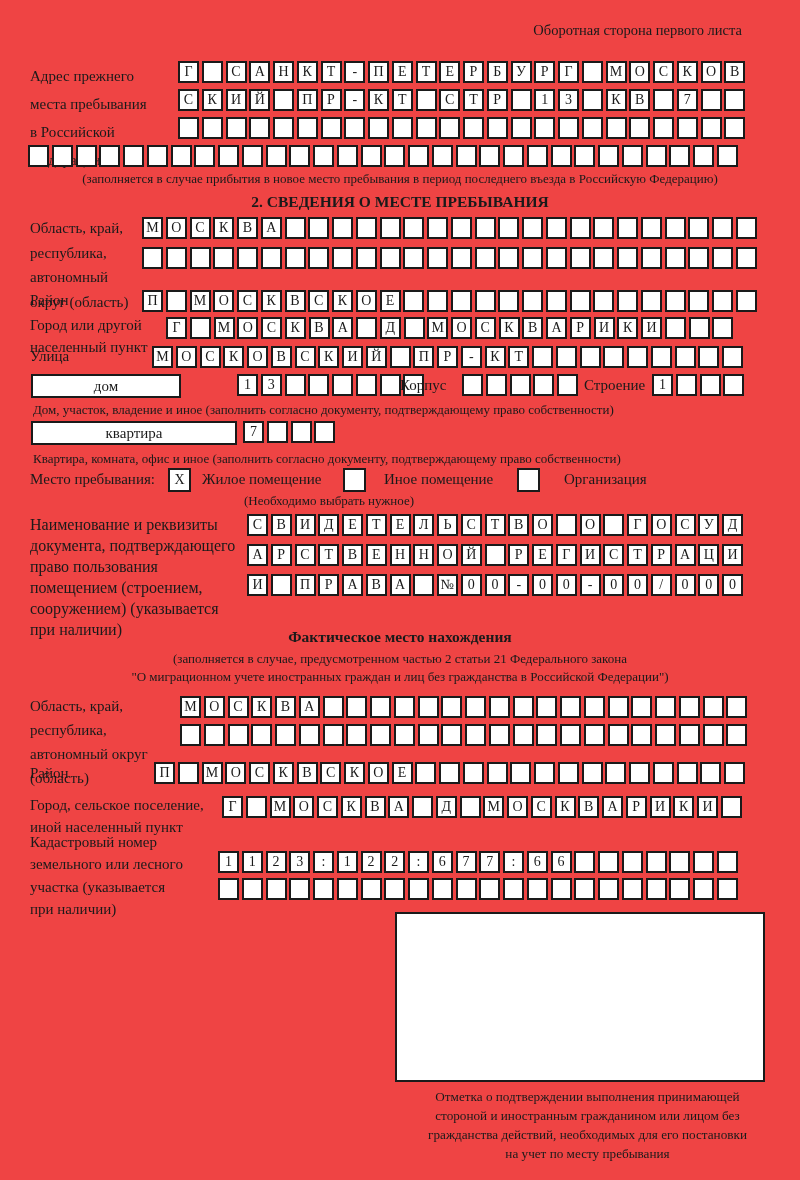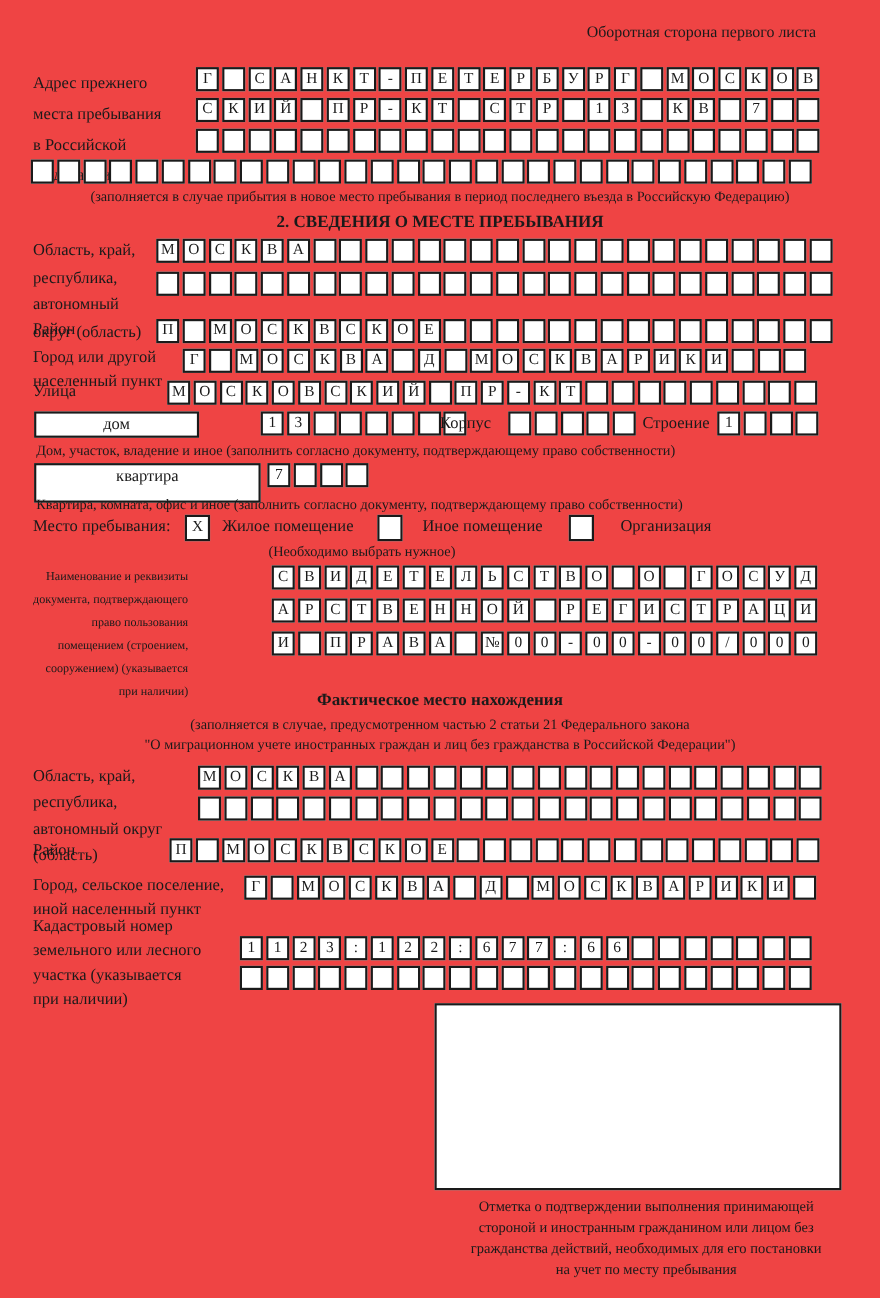--- a/index.html
+++ b/index.html
@@ -65,34 +65,34 @@
   <div class="cellrow" style="left:152px;top:346px;"><span class="cell">М</span><span class="cell">О</span><span class="cell">С</span><span class="cell">К</span><span class="cell">О</span><span class="cell">В</span><span class="cell">С</span><span class="cell">К</span><span class="cell">И</span><span class="cell">Й</span><span class="cell"></span><span class="cell">П</span><span class="cell">Р</span><span class="cell">-</span><span class="cell">К</span><span class="cell">Т</span><span class="cell"></span><span class="cell"></span><span class="cell"></span><span class="cell"></span><span class="cell"></span><span class="cell"></span><span class="cell"></span><span class="cell"></span><span class="cell"></span></div>
 
   <div class="widebox" style="left:31px;top:374px;width:150px;height:24px;line-height:21px;">дом</div>
   <div class="cellrow" style="left:205px;top:374px;padding-left:32px;"><span class="cell">1</span><span class="cell">3</span><span class="cell"></span><span class="cell"></span><span class="cell"></span><span class="cell"></span><span class="cell"></span><span class="cell"></span></div>
   <div class="lbl" style="left:400px;top:377px;">Корпус</div>
   <div class="cellrow" style="left:462px;top:374px;"><span class="cell"></span><span class="cell"></span><span class="cell"></span><span class="cell"></span><span class="cell"></span></div>
   <div class="lbl" style="left:584px;top:377px;">Строение</div>
   <div class="cellrow" style="left:652px;top:374px;"><span class="cell">1</span><span class="cell"></span><span class="cell"></span><span class="cell"></span></div>
   <div class="note" style="left:33px;top:402px;">Дом, участок, владение и иное (заполнить согласно документу, подтверждающему право собственности)</div>
 
-  <div class="widebox" style="left:31px;top:421px;width:206px;height:36px;line-height:21px;">квартира</div>
+  <div class="widebox" style="left:31px;top:421px;width:206px;height:24px;line-height:21px;">квартира</div>
   <div class="cellrow" style="left:243px;top:421px;"><span class="cell">7</span><span class="cell"></span><span class="cell"></span><span class="cell"></span></div>
   <div class="note" style="left:33px;top:451px;text-align:center;">Квартира, комната, офис и иное (заполнить согласно документу, подтверждающему право собственности)</div>
 
   <div class="lbl" style="left:30px;top:471px;">Место пребывания:</div>
   <div class="cb" style="left:168px;top:468px;">X</div>
   <div class="lbl" style="left:202px;top:471px;">Жилое помещение</div>
   <div class="cb" style="left:343px;top:468px;"></div>
   <div class="lbl" style="left:384px;top:471px;">Иное помещение</div>
   <div class="cb" style="left:517px;top:468px;"></div>
   <div class="lbl" style="left:564px;top:471px;">Организация</div>
   <div class="note" style="left:244px;top:493px;">(Необходимо выбрать нужное)</div>
 
-  <div class="lbl lines" style="left:30px;top:514px;line-height:21px;font-size:11px;text-align:right;">
+  <div class="lbl lines" style="left:30px;top:514px;line-height:21px;font-size:16px;">
       <div>Наименование и реквизиты</div>
       <div>документа, подтверждающего</div>
       <div>право пользования</div>
       <div>помещением (строением,</div>
       <div>сооружением) (указывается</div>
       <div>при наличии)</div>
     </div>
   <div class="cellrow" style="left:247px;top:514px;"><span class="cell">С</span><span class="cell">В</span><span class="cell">И</span><span class="cell">Д</span><span class="cell">Е</span><span class="cell">Т</span><span class="cell">Е</span><span class="cell">Л</span><span class="cell">Ь</span><span class="cell">С</span><span class="cell">Т</span><span class="cell">В</span><span class="cell">О</span><span class="cell"></span><span class="cell">О</span><span class="cell"></span><span class="cell">Г</span><span class="cell">О</span><span class="cell">С</span><span class="cell">У</span><span class="cell">Д</span></div>
   <div class="cellrow" style="left:247px;top:544px;"><span class="cell">А</span><span class="cell">Р</span><span class="cell">С</span><span class="cell">Т</span><span class="cell">В</span><span class="cell">Е</span><span class="cell">Н</span><span class="cell">Н</span><span class="cell">О</span><span class="cell">Й</span><span class="cell"></span><span class="cell">Р</span><span class="cell">Е</span><span class="cell">Г</span><span class="cell">И</span><span class="cell">С</span><span class="cell">Т</span><span class="cell">Р</span><span class="cell">А</span><span class="cell">Ц</span><span class="cell">И</span></div>
   <div class="cellrow" style="left:247px;top:574px;"><span class="cell">И</span><span class="cell"></span><span class="cell">П</span><span class="cell">Р</span><span class="cell">А</span><span class="cell">В</span><span class="cell">А</span><span class="cell"></span><span class="cell">№</span><span class="cell">0</span><span class="cell">0</span><span class="cell">-</span><span class="cell">0</span><span class="cell">0</span><span class="cell">-</span><span class="cell">0</span><span class="cell">0</span><span class="cell">/</span><span class="cell">0</span><span class="cell">0</span><span class="cell">0</span></div>

